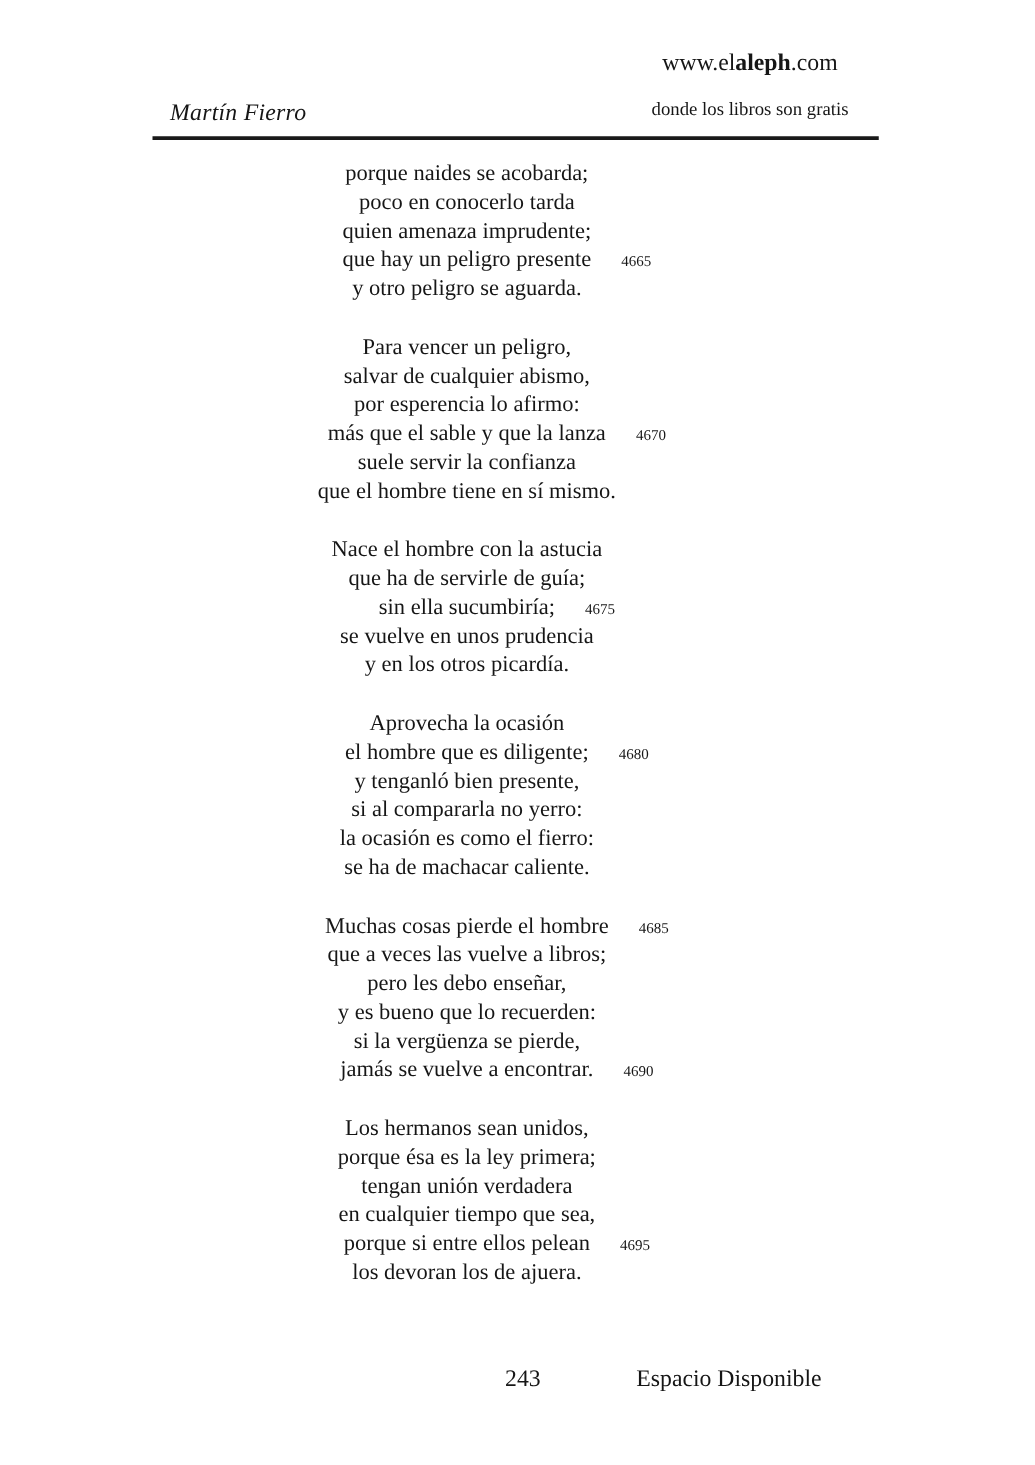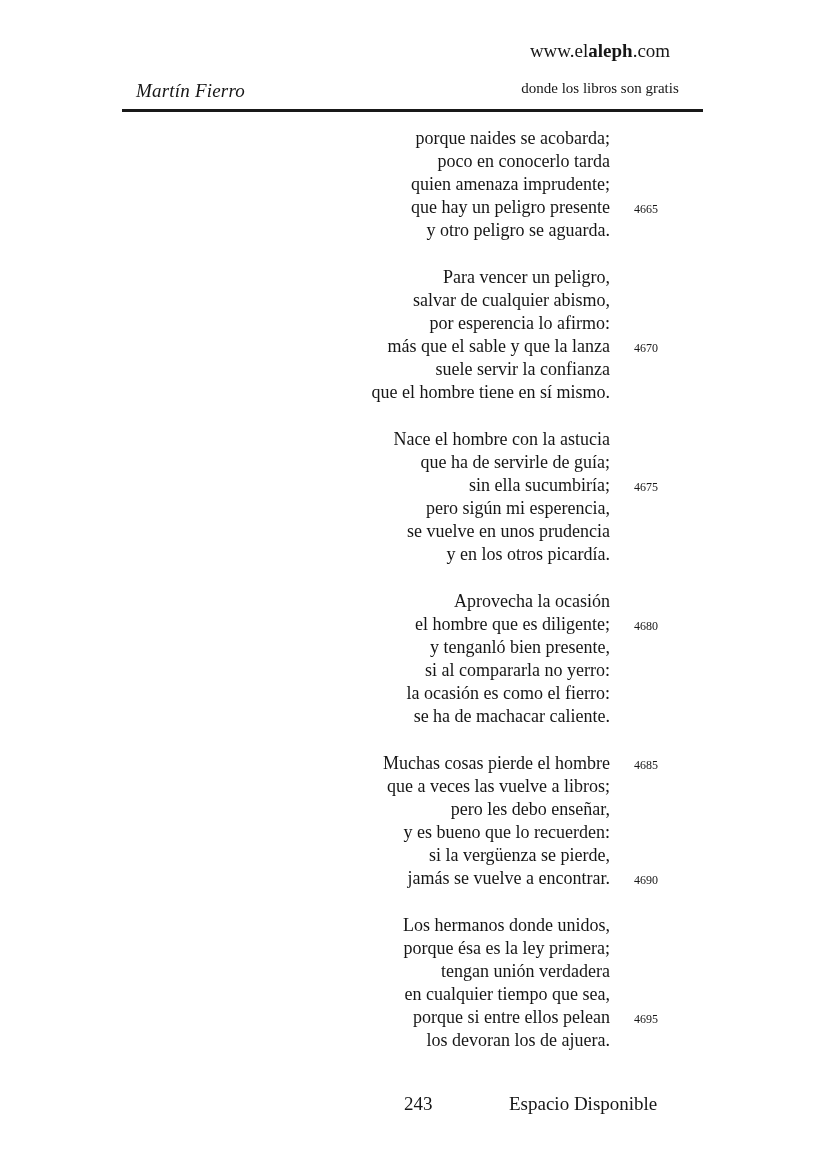--- a/index.html
+++ b/index.html
@@ -53,21 +53,21 @@
   }
   .poem {
     position: absolute;
     left: 137px;
     top: 128px;
     width: 521px;
   }
   .stanza { margin-bottom: 24px; }
   .verse-line {
     display: flex;
-    justify-content: flex-end;
+    justify-content: center;
     align-items: baseline;
     height: 23px;
     font-size: 18px;
     white-space: nowrap;
   }
   .verse-number {
     font-size: 12px;
     text-align: right;
     min-width: 48px;
   }
@@ -160,24 +160,20 @@
         </div>
         <div class="verse-line">
           <span class="verse-text">que ha de servirle de guía;</span>
           <span class="verse-number"></span>
         </div>
         <div class="verse-line">
           <span class="verse-text">sin ella sucumbiría;</span>
           <span class="verse-number">4675</span>
         </div>
         <div class="verse-line">
-          <span class="verse-text">pero sigún mi esperencia,</span>
-          <span class="verse-number"></span>
-        </div>
-        <div class="verse-line">
           <span class="verse-text">se vuelve en unos prudencia</span>
           <span class="verse-number"></span>
         </div>
         <div class="verse-line">
           <span class="verse-text">y en los otros picardía.</span>
           <span class="verse-number"></span>
         </div>
       </div>
       <div class="stanza">
         <div class="verse-line">
@@ -226,21 +222,21 @@
           <span class="verse-text">si la vergüenza se pierde,</span>
           <span class="verse-number"></span>
         </div>
         <div class="verse-line">
           <span class="verse-text">jamás se vuelve a encontrar.</span>
           <span class="verse-number">4690</span>
         </div>
       </div>
       <div class="stanza">
         <div class="verse-line">
-          <span class="verse-text">Los hermanos donde unidos,</span>
+          <span class="verse-text">Los hermanos sean unidos,</span>
           <span class="verse-number"></span>
         </div>
         <div class="verse-line">
           <span class="verse-text">porque ésa es la ley primera;</span>
           <span class="verse-number"></span>
         </div>
         <div class="verse-line">
           <span class="verse-text">tengan unión verdadera</span>
           <span class="verse-number"></span>
         </div>

